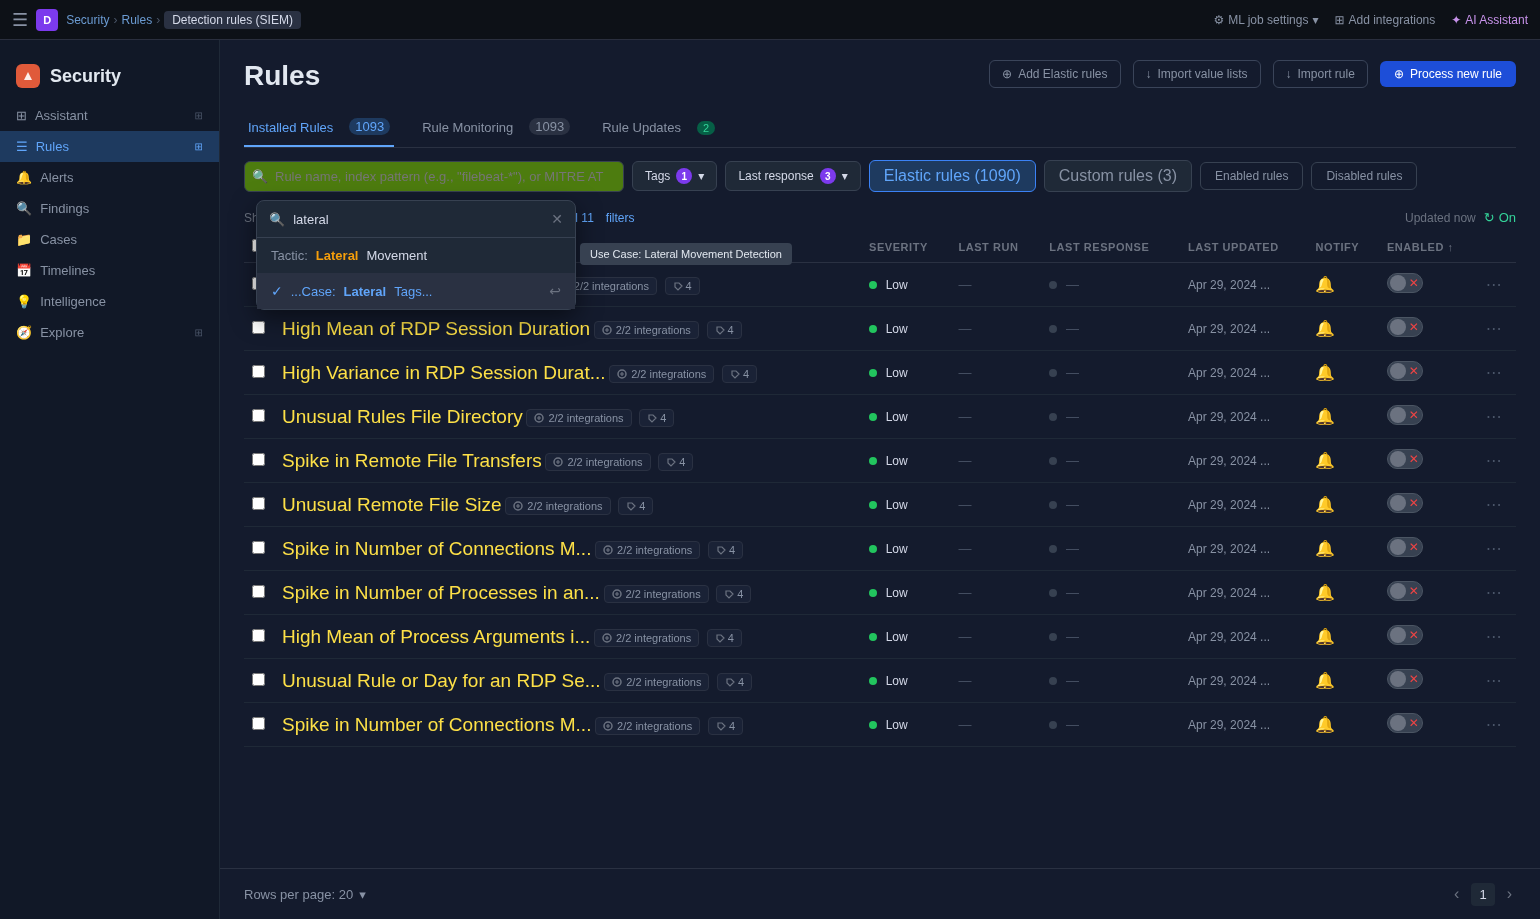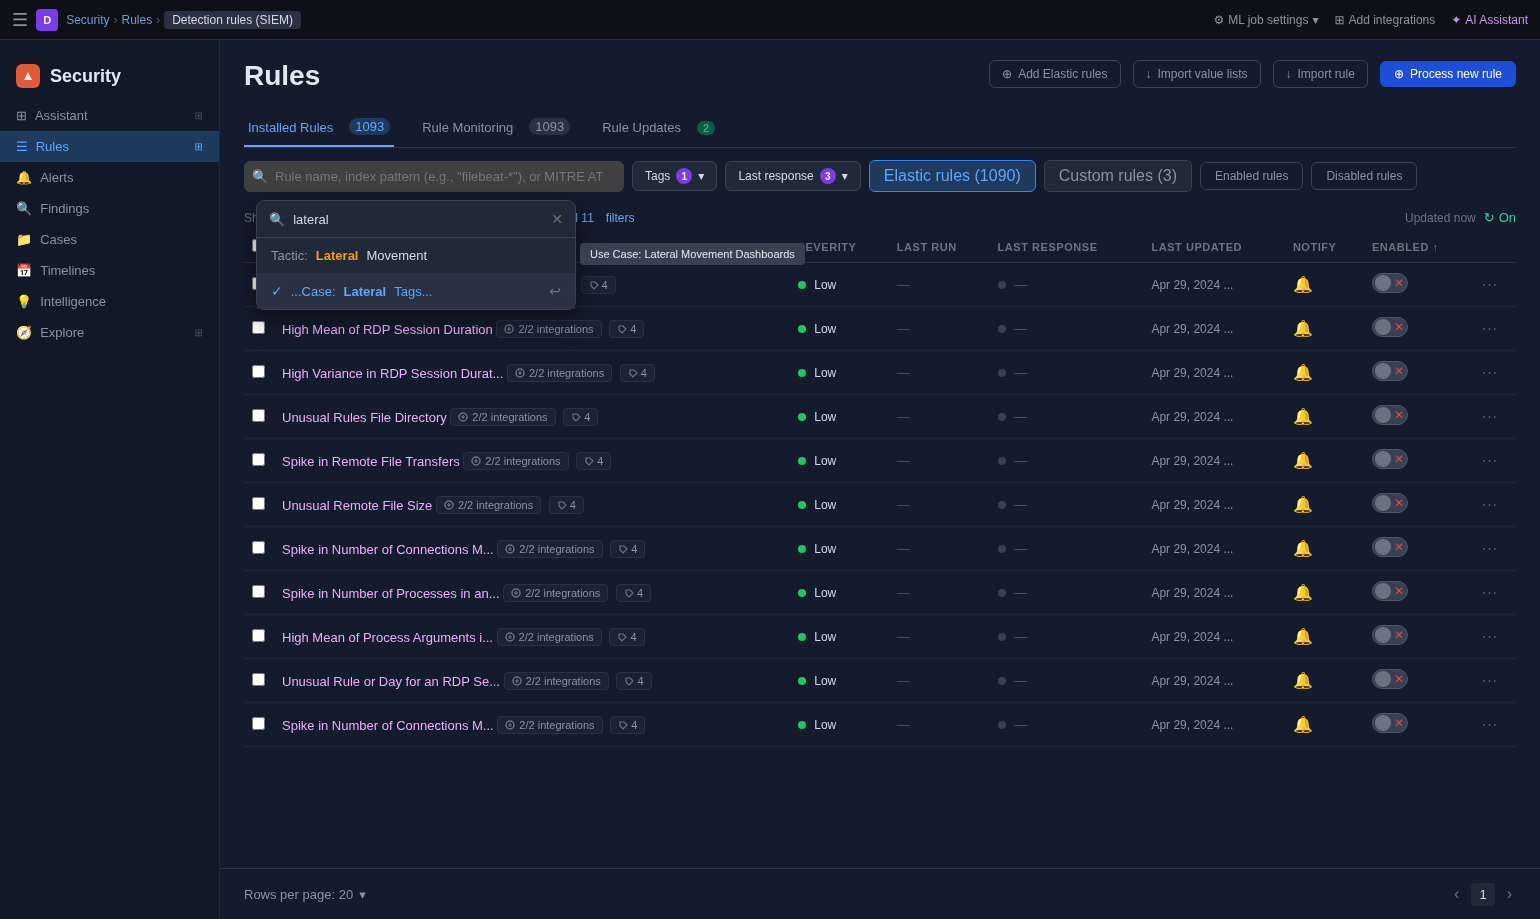--- a/index.html
+++ b/index.html
@@ -44,42 +44,42 @@
     .tab { padding: 10px 4px; margin-right: 24px; cursor: pointer; color: #8892a4; font-size: 13px; border-bottom: 2px solid transparent; display: flex; align-items: flex-end; gap: 16px; }
     .tab.active { color: #60a5fa; border-bottom-color: #60a5fa; font-weight: 500; }
     .tab-badge { background: #2a3142; color: #8892a4; padding: 1px 6px; border-radius: 10px; font-size: 13px; }
     .tab.active .tab-badge { background: #1e3a5f; color: #60a5fa; }
     .tab-badge-green { background: #065f46; color: #34d399; padding: 1px 6px; border-radius: 10px; font-size: 11px; }
 
     
     .toolbar { display: flex; align-items: center; gap: 8px; padding: 12px 24px; flex-wrap: wrap; }
     .search-wrap { position: relative; flex: 1; min-width: 200px; max-width: 380px; }
     .search-icon-wrap { position: absolute; left: 8px; top: 50%; transform: translateY(-50%); color: #6b7280; }
-    .search-input { width: 100%; background: #404040; border: 1px solid #374151; border-radius: 6px; padding: 7px 8px 7px 30px; color: #d4d9e8; font-size: 13px; outline: none; }
+    .search-input { width: 100%; background: #4d7c0f; border: 1px solid #374151; border-radius: 6px; padding: 7px 8px 7px 30px; color: #d4d9e8; font-size: 13px; outline: none; }
     .filter-btn { display: flex; align-items: center; gap: 6px; padding: 6px 12px; border: 1px solid #374151; border-radius: 6px; color: #d4d9e8; cursor: pointer; background: #1f2937; font-size: 12px; }
     .filter-badge { background: #7c3aed; color: white; border-radius: 50%; width: 16px; height: 16px; display: flex; align-items: center; justify-content: center; font-size: 10px; font-weight: bold; }
     .rule-filter-btn { padding: 6px 14px; border-radius: 6px; font-size: 16px; cursor: pointer; border: 1px solid #374151; background: #1f2937; color: #8892a4; }
     .rule-filter-btn.active { background: #1e3a5f; color: #60a5fa; border-color: #3b82f6; }
     .enabled-rules-btn { padding: 6px 14px; border-radius: 6px; font-size: 12px; cursor: pointer; border: 1px solid #374151; background: transparent; color: #8892a4; }
 
     
     .results-bar { display: flex; align-items: center; gap: 12px; padding: 6px 24px; font-size: 12px; color: #6b7280; }
     .select-all-link { color: #60a5fa; cursor: pointer; display: flex; align-items: center; gap: 4px; }
     .clear-filters-link { color: #60a5fa; cursor: pointer; }
     .results-right { margin-left: auto; display: flex; align-items: center; gap: 8px; }
     .updated-text { font-size: 12px; color: #6b7280; }
     .on-btn { display: flex; align-items: center; gap: 4px; color: #34d399; cursor: pointer; font-size: 13px; font-weight: 500; }
 
     
     .table-wrap { padding: 0 24px; flex: 1; overflow: auto; }
     table { width: 100%; border-collapse: collapse; }
     thead th { text-align: left; padding: 8px 8px; color: #6b7280; font-size: 11px; font-weight: 600; text-transform: uppercase; letter-spacing: 0.05em; border-bottom: 1px solid #2a3142; white-space: nowrap; }
     tbody tr { border-bottom: 1px solid #1f2937; }
     tbody td { padding: 10px 8px; vertical-align: middle; }
-    .rule-name { color: #f0abfc; cursor: pointer; font-size: 13px; white-space: nowrap; overflow: hidden; text-overflow: ellipsis; max-width: 200px; }
+    .rule-name { color: #fde047; cursor: pointer; font-size: 19px; white-space: nowrap; overflow: hidden; text-overflow: ellipsis; max-width: 200px; }
     .integration-badge { display: inline-flex; align-items: center; gap: 4px; background: #1a2236; border: 1px solid #2a3142; border-radius: 4px; padding: 2px 7px; font-size: 11px; color: #8892a4; margin-right: 4px; }
     .tag-badge { display: inline-flex; align-items: center; gap: 3px; background: #1a2236; border: 1px solid #2a3142; border-radius: 4px; padding: 2px 7px; font-size: 11px; color: #8892a4; }
     .severity-dot { width: 8px; height: 8px; border-radius: 50%; display: inline-block; margin-right: 5px; }
     .severity-low { background: #22c55e; }
     .severity-text { font-size: 12px; }
     .dash-text { color: #4a5568; }
     .date-text { font-size: 12px; color: #8892a4; }
     .notify-icon { color: #4a5568; font-size: 16px; cursor: pointer; }
     .toggle-off { display: inline-flex; align-items: center; width: 36px; height: 20px; border-radius: 10px; background: #374151; border: 1px solid #4b5563; position: relative; cursor: pointer; }
     .toggle-thumb { width: 16px; height: 16px; border-radius: 50%; background: #6b7280; position: absolute; left: 2px; }
@@ -740,14 +740,14 @@
       <span class="dropdown-item-rest"> Movement</span>
     </div>
     <div class="dropdown-item" style="background: #2a3142;">
       <span class="dropdown-check">✓</span>
       <span class="dropdown-item-selected">...Case: </span>
       <span style="color:#60a5fa;font-weight:600;">Lateral</span>
       <span class="dropdown-item-selected"> Tags...</span>
       <span class="dropdown-arrow" style="margin-left:auto;">↩</span>
     </div>
   </div>
-  <div class="tooltip-box">Use Case: Lateral Movement Dashboards</div>
+  <div class="tooltip-box">Use Case: Lateral Movement Detection</div>
 </div>
 
 </body></html>

